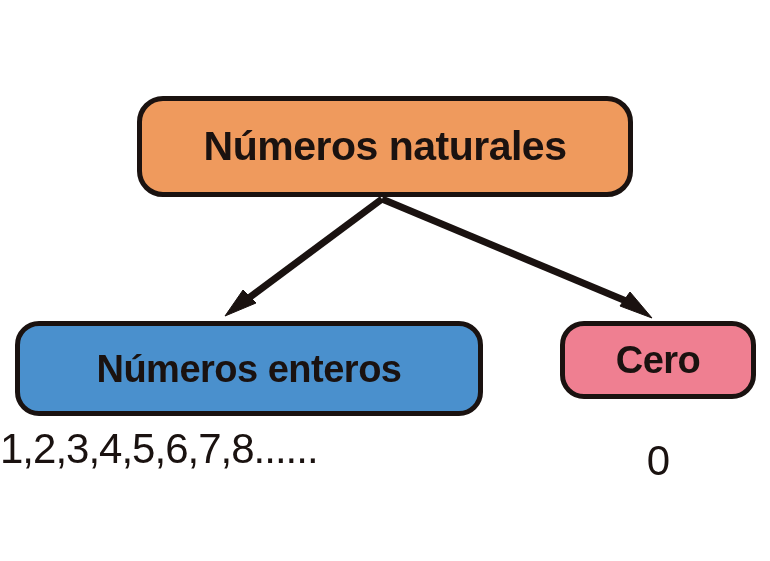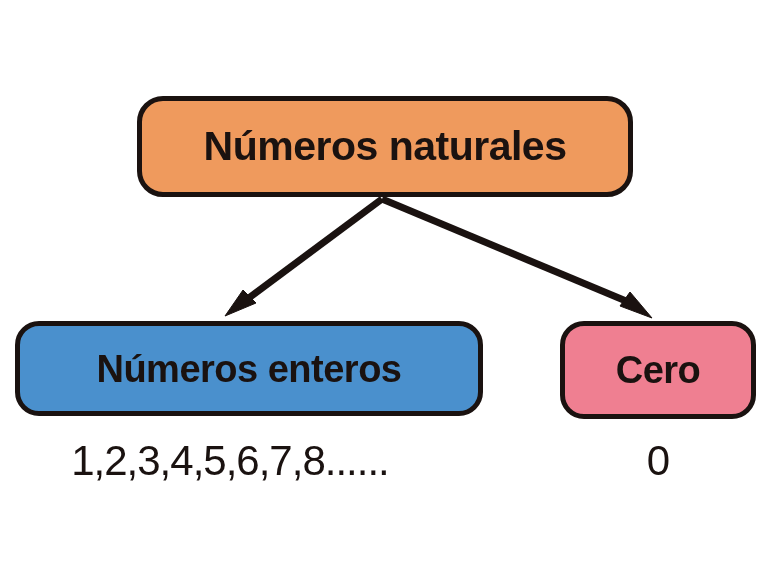--- a/index.html
+++ b/index.html
@@ -51,21 +51,21 @@
     height: 95px;
     border-radius: 24px;
     background: #4a90cd;
   }
   #node-enteros .node-label { font-size: 38px; }
 
   #node-cero {
     left: 560px;
     top: 321px;
     width: 196px;
-    height: 98px;
+    height: 78px;
     border-radius: 24px;
     background: #ef7f91;
   }
   #node-cero .node-label { font-size: 38px; }
 
   #arrow-layer {
     position: absolute;
     left: 0;
     top: 0;
     width: 770px;
@@ -79,23 +79,22 @@
     font-weight: normal;
     color: #1a1210;
     font-size: 42px;
     line-height: 1;
     letter-spacing: -1px;
     white-space: nowrap;
     z-index: 3;
   }
   #caption-enteros {
     left: 0px;
-    top: 440px;
+    top: 428px;
     width: 460px;
-    text-align: center;
   }
   #caption-cero {
     left: 560px;
     top: 440px;
     width: 196px;
     text-align: center;
   }
 </style>
 </head>
 <body>

